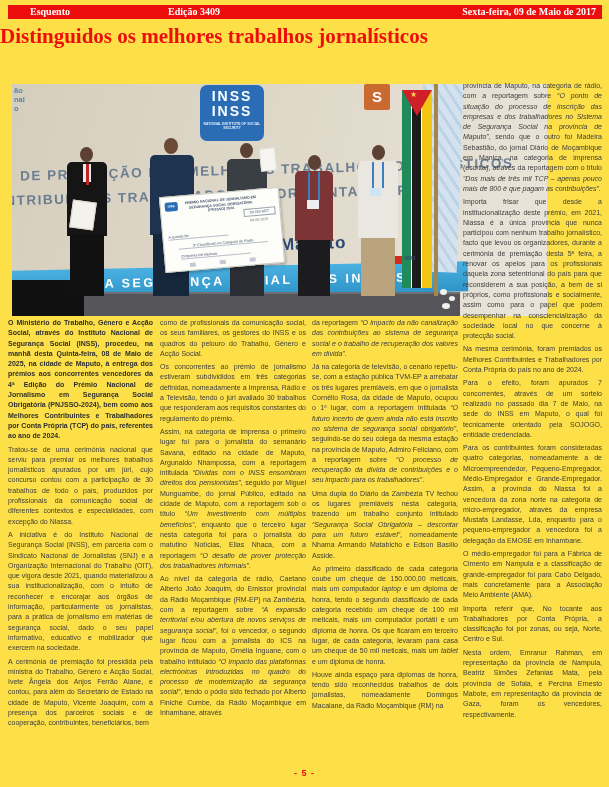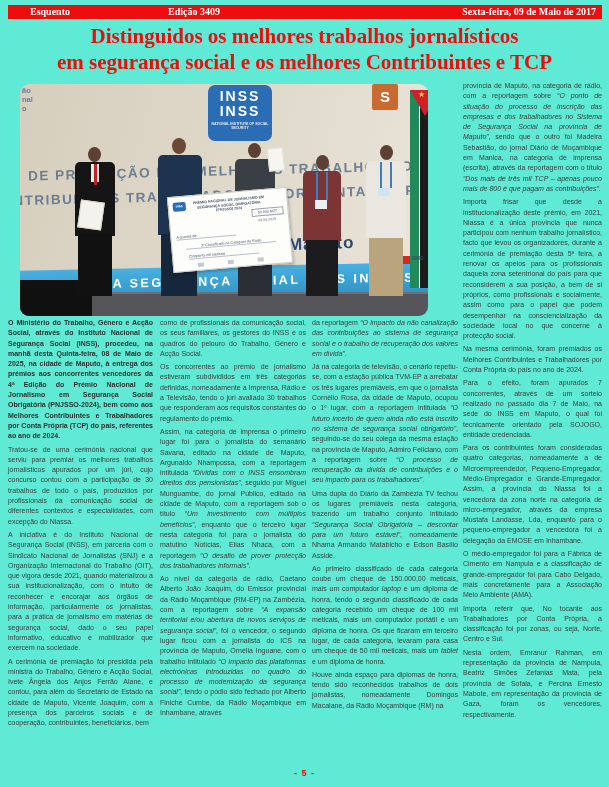--- a/index.html
+++ b/index.html
@@ -1,30 +1,30 @@
 <!DOCTYPE html>
 <html><head>
 <meta charset="utf-8">
 <style>
   html,body{margin:0;padding:0;background:#fff;}
-  #page{position:relative;width:609px;height:787px;background:#5eead4;overflow:hidden;
+  #page{position:relative;width:609px;height:787px;background:#fde047;overflow:hidden;
         font-family:"Liberation Sans",sans-serif;}
   
   #masthead{position:absolute;left:8px;top:5px;width:594px;height:14px;background:#ee0d0d;
             color:#fff;font-family:"Liberation Serif",serif;font-weight:bold;font-size:10px;}
   #masthead .mh{position:absolute;top:1px;white-space:nowrap;}
   #mh-left{left:22px;}
   #mh-center{left:160px;}
   #mh-right{right:6px;}
   
-  #headline{position:absolute;left:0;top:23px;width:609px;text-align:center;color:#ee0d0d;
+  #headline{position:absolute;left:0;top:23px;width:609px;text-align:left;color:#ee0d0d;
             font-family:"Liberation Serif",serif;font-weight:bold;font-size:21px;line-height:26px;}
   
-  #photo{position:absolute;left:20px;top:84px;width:408px;height:232px;overflow:hidden;
-         background:linear-gradient(105deg,#d6cebd 0%,#e0dacb 55%,#eae5da 100%);border-radius:9px;}
+  #photo{position:absolute;left:12px;top:84px;width:535px;height:232px;overflow:hidden;
+         background:linear-gradient(105deg,#d6cebd 0%,#e0dacb 55%,#eae5da 100%);}
   .abs{position:absolute;}
   #backdrop-frag{left:2px;top:2px;font-size:7.5px;line-height:9px;color:#5b82ab;font-weight:bold;}
   #inss-logo{left:188px;top:1px;width:64px;height:56px;background:#2a6db5;border-radius:7px;
              color:#fff;text-align:center;font-weight:bold;}
   #inss-logo .l1{font-size:14px;line-height:15px;letter-spacing:2px;margin-top:4px;}
   #inss-logo .l2{font-size:14px;line-height:15px;letter-spacing:2px;}
   #inss-logo .cap{font-size:3.5px;line-height:4px;margin-top:3px;color:#dce9f7;}
   #corner-logo{left:352px;top:0;width:26px;height:26px;background:#c96a31;border-radius:2px;
                color:#fff;font-weight:bold;font-size:15px;text-align:center;line-height:25px;}
   .bdrop-line{white-space:nowrap;font-weight:bold;color:rgba(88,110,136,0.85);
@@ -85,21 +85,20 @@
 <div id="page">
 
   <div id="masthead">
     <span id="mh-left" class="mh">Esquento</span>
     <span id="mh-center" class="mh">Edição 3409</span>
     <span id="mh-right" class="mh">Sexta-feira, 09 de Maio de 2017</span>
   </div>
 
   <div id="headline">
     <div>Distinguidos os melhores trabalhos jornalísticos</div>
-    <div>em segurança social e os melhores Contribuintes e TCP</div>
   </div>
 
   <div id="photo">
     <div id="backdrop-frag" class="abs" style="white-space:pre;">ão
 nal
 o</div>
 
     <div id="inss-logo" class="abs">
       <div class="l1">INSS</div>
       <div class="l2">INSS</div>

